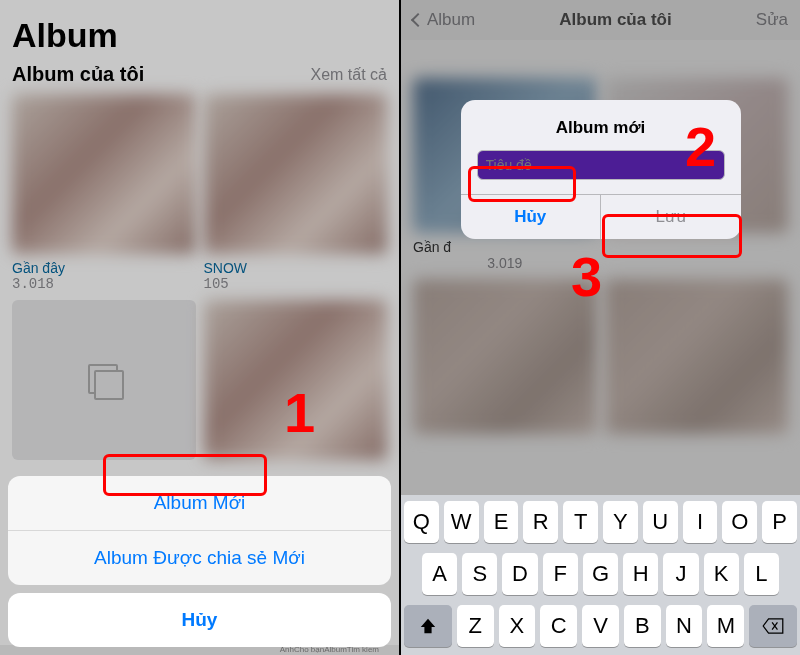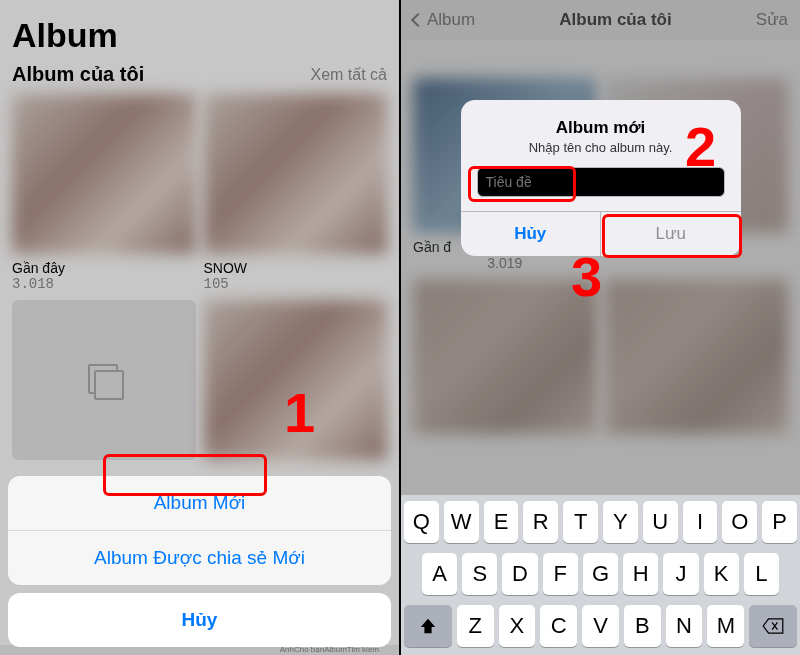--- a/index.html
+++ b/index.html
@@ -11,21 +11,21 @@
     
     .left-bg { position: absolute; inset: 0; background: #fff; }
     .left-header { padding: 16px 12px 8px; }
     .left-title { font-size: 34px; font-weight: 700; color: #000; }
     .left-section { padding: 0 12px 8px; display: flex; justify-content: space-between; align-items: center; }
     .left-section-title { font-size: 20px; font-weight: 700; color: #000; }
     .left-seeall { font-size: 16px; color: #8e8e93; }
     .left-grid { display: grid; grid-template-columns: 1fr 1fr; gap: 8px; padding: 0 12px; }
     .left-tile { position: relative; }
     .left-thumb { width: 100%; height: 160px; border-radius: 6px; background: linear-gradient(135deg, #dcd0c8 0%, #b09088 40%, #e8d8d0 70%, #a88880 100%); filter: blur(8px); }
-    .left-caption { font-size: 14px; color: #000000; margin-top: 6px; }
+    .left-caption { font-size: 14px; color: #0369a1; margin-top: 6px; }
     .left-count { font-size: 14px; color: #8e8e93; font-family: Liberation Mono, monospace; }
     .left-thumb.placeholder { background: #e8e8ea; filter: none; display: flex; align-items: center; justify-content: center; }
     .placeholder-icon { width: 40px; height: 40px; position: relative; }
     .placeholder-icon::before, .placeholder-icon::after { content: ''; position: absolute; border: 2px solid #aeaeae; border-radius: 2px; }
     .placeholder-icon::before { width: 26px; height: 26px; top: 4px; left: 4px; }
     .placeholder-icon::after { width: 26px; height: 26px; top: 10px; left: 10px; background: #e8e8ea; }
     
     .left-dim { position: absolute; inset: 0; background: rgba(0,0,0,0.22); }
     .action-sheet { position: absolute; bottom: 0; left: 0; right: 0; padding: 8px; }
     .action-group { background: rgba(248,248,248,0.96); border-radius: 12px; overflow: hidden; margin-bottom: 8px; }
@@ -45,21 +45,21 @@
     .right-thumb.second { background: linear-gradient(135deg, #e8e8e8 0%, #d8c8c8 50%, #c8b8b0 100%); }
     .right-caption { font-size: 14px; color: #333; margin-top: 6px; }
     .right-count { font-size: 14px; color: #8e8e93; text-align: center; }
     
     .right-dim { position: absolute; inset: 0; background: rgba(0,0,0,0.32); }
     .dialog { position: absolute; top: 100px; left: 50%; transform: translateX(-50%); width: 280px; background: #efeff4; border-radius: 14px; overflow: hidden; }
     .dialog-header { text-align: center; padding: 18px 12px 8px; }
     .dialog-title { font-size: 17px; font-weight: 600; color: #000; }
     .dialog-sub { font-size: 13px; color: #333; margin-top: 2px; }
     .dialog-input-wrap { padding: 4px 16px 14px; }
-    .dialog-input { width: 100%; padding: 6px 8px; border: 0.5px solid #b8b8bc; border-radius: 6px; background: #000000; font-size: 14px; color: #8e8e93; }
+    .dialog-input { width: 100%; padding: 6px 8px; border: 0.5px solid #b8b8bc; border-radius: 6px; background: #4c1d95; font-size: 14px; color: #8e8e93; }
     .dialog-actions { display: flex; border-top: 0.5px solid #b8b8bc; }
     .dialog-btn { flex: 1; text-align: center; padding: 12px; font-size: 17px; }
     .dialog-btn.cancel { color: #007aff; font-weight: 600; border-right: 0.5px solid #b8b8bc; }
     .dialog-btn.save { color: #8e8e93; }
     
     
     .keyboard { position: absolute; bottom: 0; left: 0; right: 0; background: #d1d4d9; padding: 6px 3px 8px; }
     .kb-row { display: flex; gap: 5px; margin-bottom: 10px; justify-content: center; }
     .kb-row:last-child { margin-bottom: 0; }
     .key { background: #fff; border-radius: 5px; box-shadow: 0 1px 0 rgba(0,0,0,0.3); font-size: 22px; color: #000; display: flex; align-items: center; justify-content: center; height: 42px; flex: 1; }
@@ -156,21 +156,20 @@
         <div class="right-thumb"></div>
       </div>
     </div>
   </div>
 
   <div class="right-dim"></div>
 
   <div class="dialog">
     <div class="dialog-header">
       <div class="dialog-title">Album mới</div>
-      <div class="dialog-sub">Nhập tên cho album này.</div>
     </div>
     <div class="dialog-input-wrap">
       <input class="dialog-input" placeholder="Tiêu đề" style="">
     </div>
     <div class="dialog-actions">
       <div class="dialog-btn cancel">Hủy</div>
       <div class="dialog-btn save">Lưu</div>
     </div>
   </div>
 

